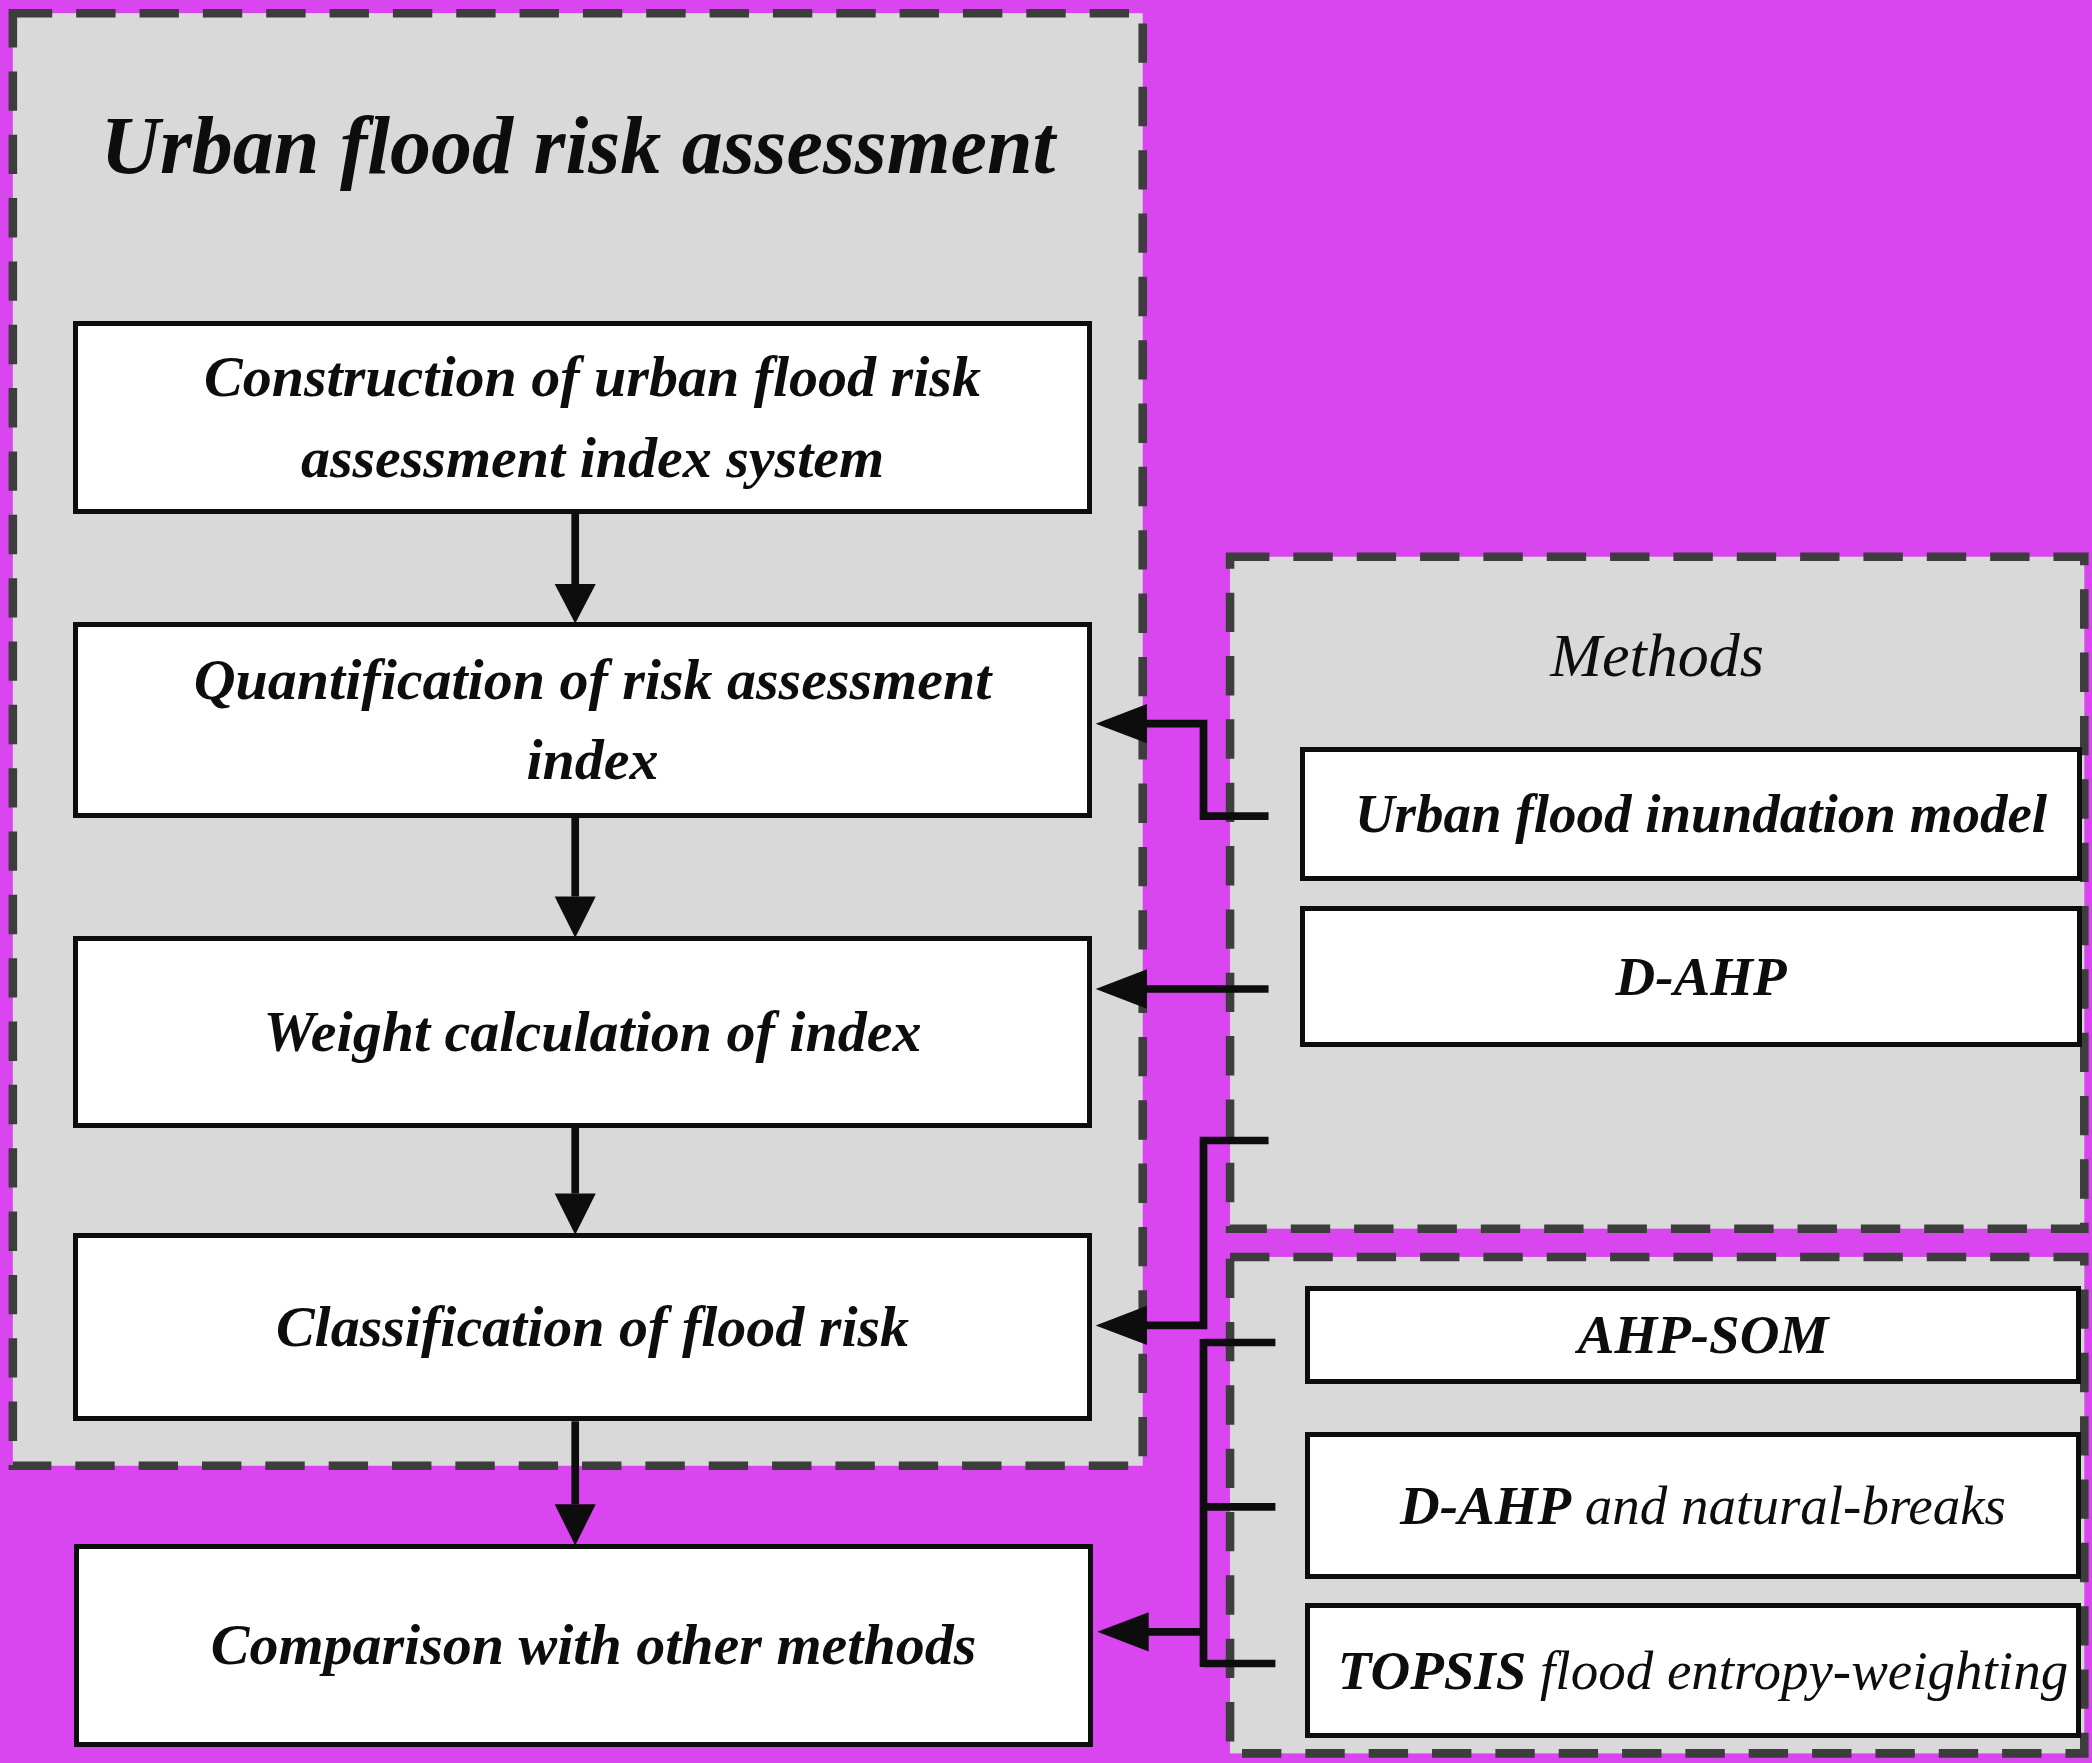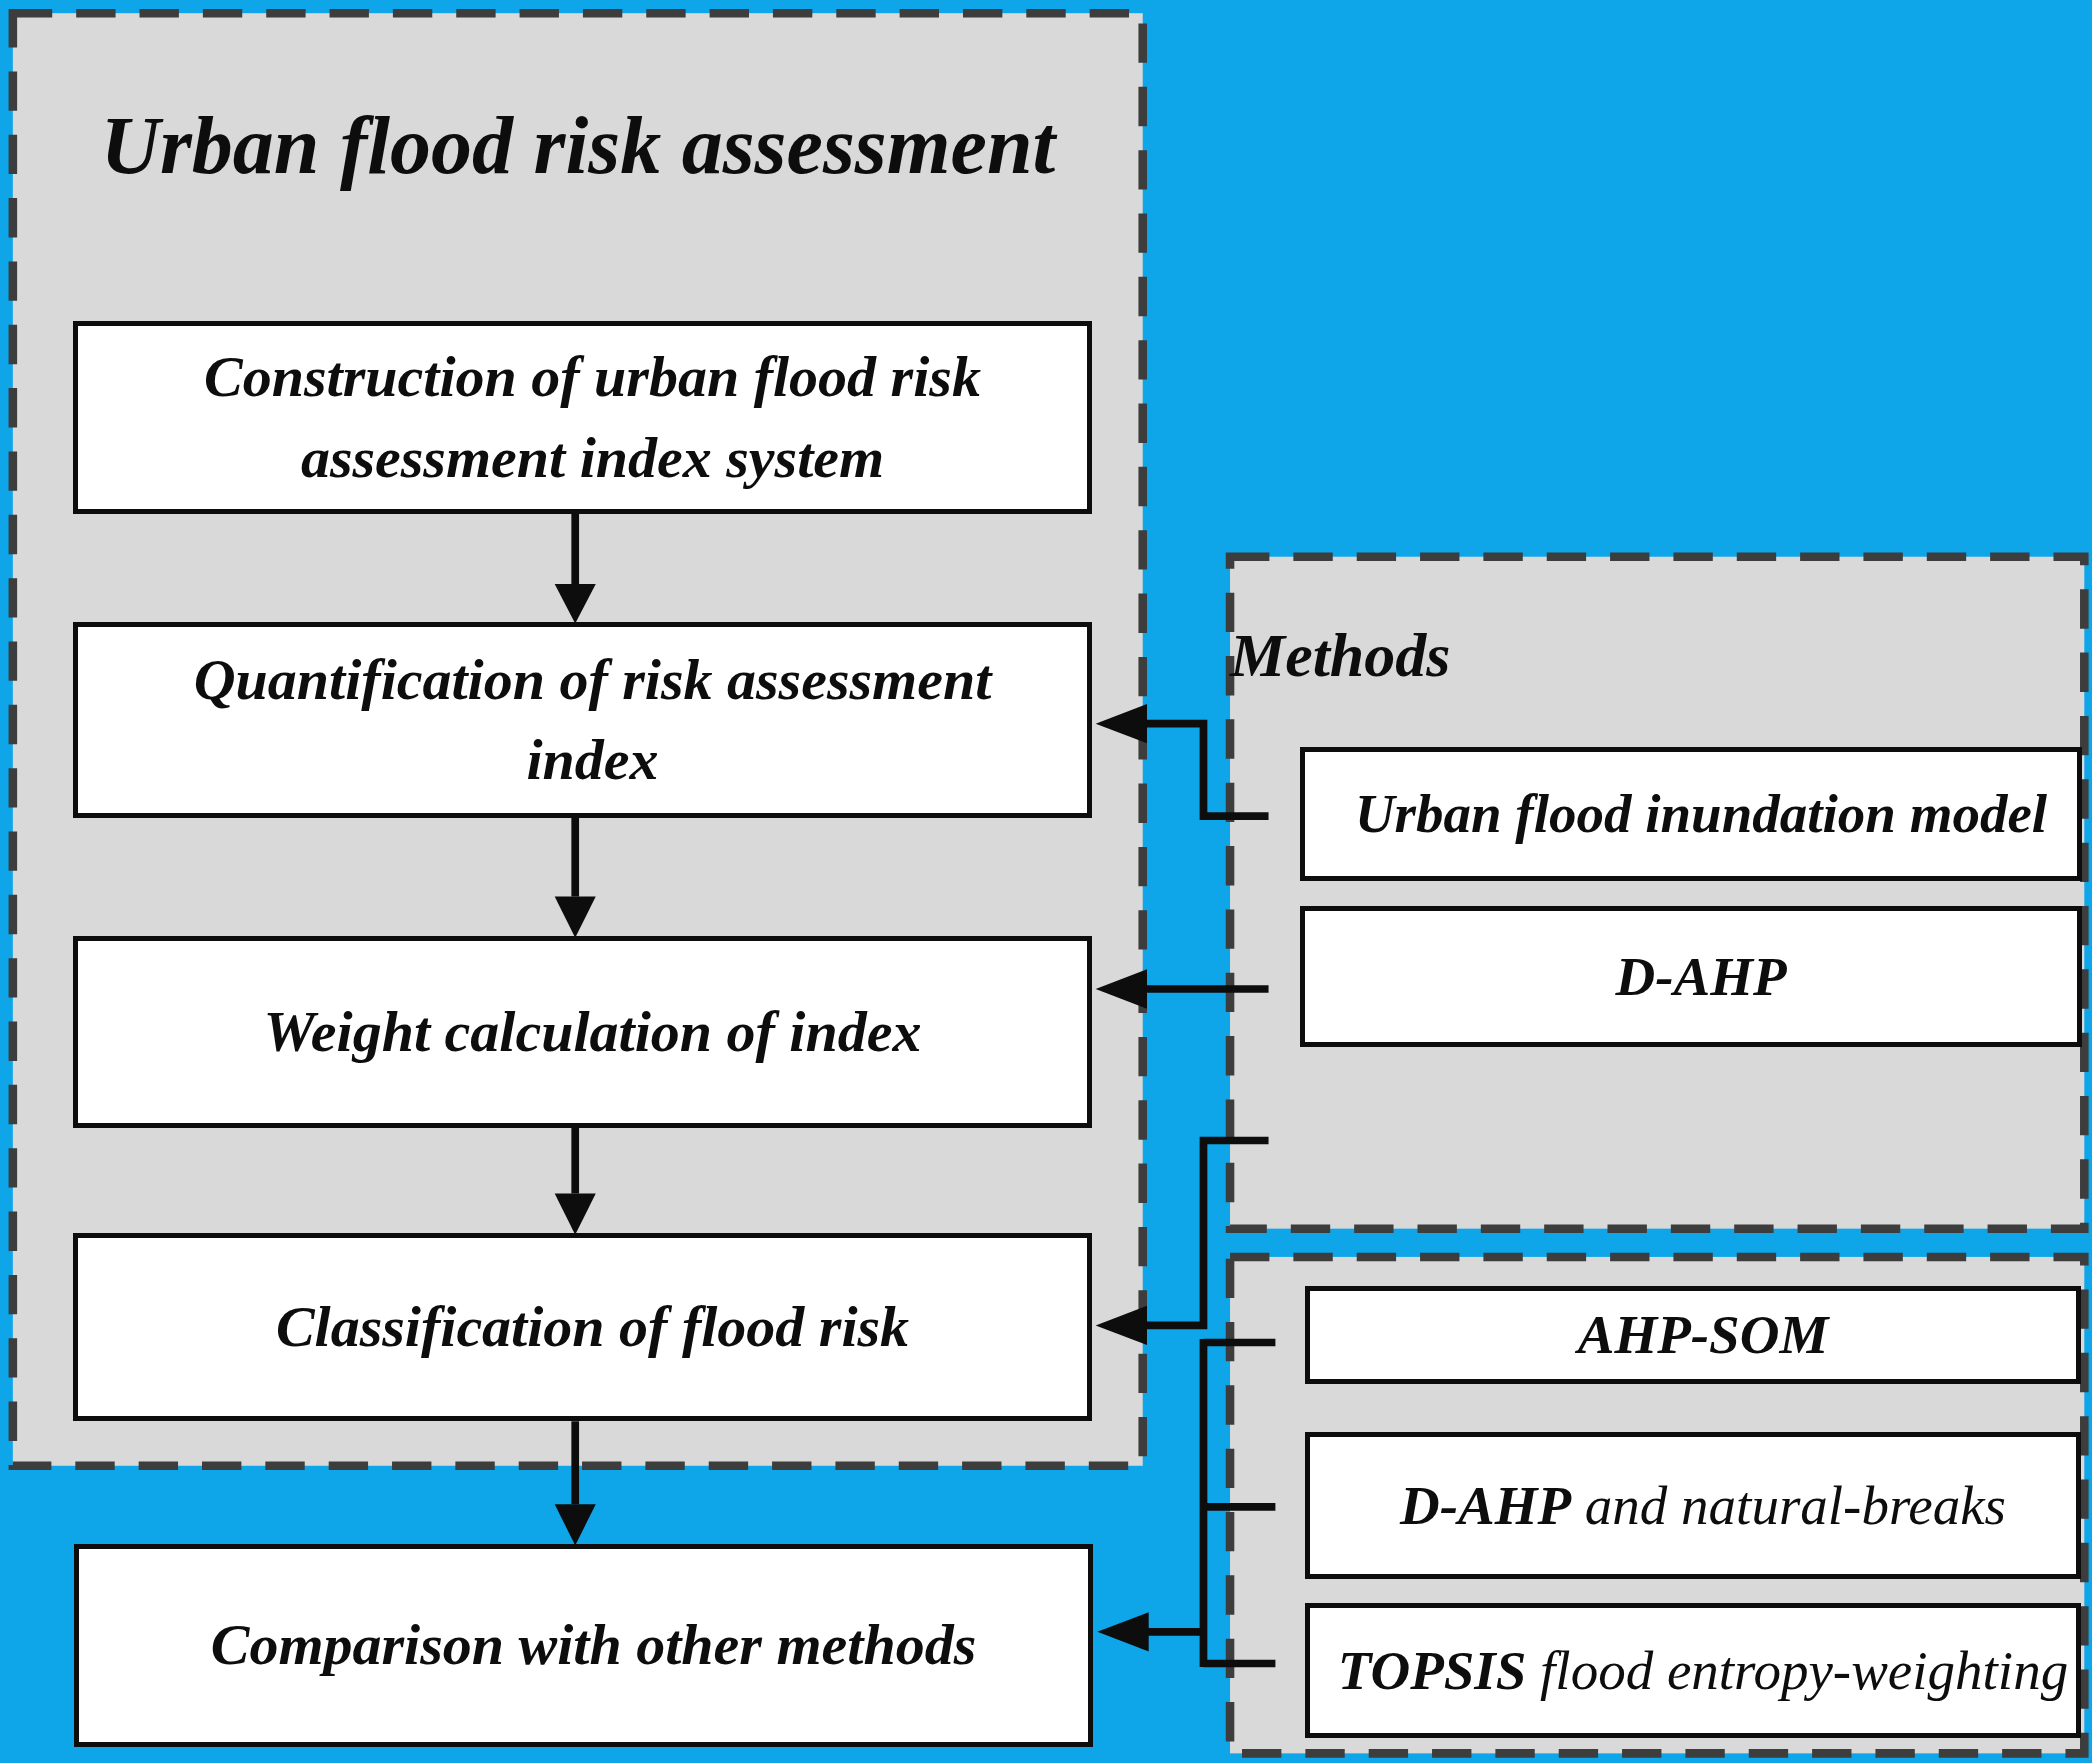--- a/index.html
+++ b/index.html
@@ -10,21 +10,21 @@
     --text_color:#0d0d0d;
     --line_color:#0d0d0d;
   }
   html,body{margin:0;padding:0;background:#ffffff;}
   .canvas{
     position:relative;
     width:2092px;height:1764px;
     font-family:"Liberation Serif","DejaVu Serif",serif;
     color:var(--text_color);
     overflow:hidden;
-    background:#0ea5e9;
+    background:#d946ef;
   }
   svg.graphics{position:absolute;left:0;top:0;z-index:1;}
   .panel-rect{fill:var(--panel_fill);stroke:var(--panel_border);stroke-width:10;stroke-dasharray:46 28;}
   .conn{stroke:var(--line_color);stroke-width:9;fill:none;}
   .head{fill:var(--line_color);stroke:none;}
   .node{
     position:absolute;z-index:2;
     background:var(--box_fill);
     border:5.1px solid var(--box_border);
     box-sizing:border-box;
@@ -41,21 +41,22 @@
   .right-node .rest{font-weight:normal;}
   .big-title{
     position:absolute;z-index:2;
     text-align:center;
     font-style:italic;font-weight:bold;
     font-size:82px;line-height:120px;
     white-space:nowrap;
   }
   .methods-title{
     position:absolute;z-index:2;
-    font-style:italic;font-weight:bold;
+    text-align:center;
+    font-style:italic;font-weight:normal;
     font-size:62px;line-height:86px;
     white-space:nowrap;
   }
   
   #main-title{left:13px;top:86px;width:1130px;}
   #methods-title{left:1230px;top:612px;width:854px;}
   #box-construction{left:73px;top:321px;width:1019px;height:193px;}
   #box-quantification{left:73px;top:622px;width:1019px;height:196px;}
   #box-weight{left:73px;top:936px;width:1019px;height:192px;}
   #box-classification{left:73px;top:1233px;width:1019px;height:188px;}

